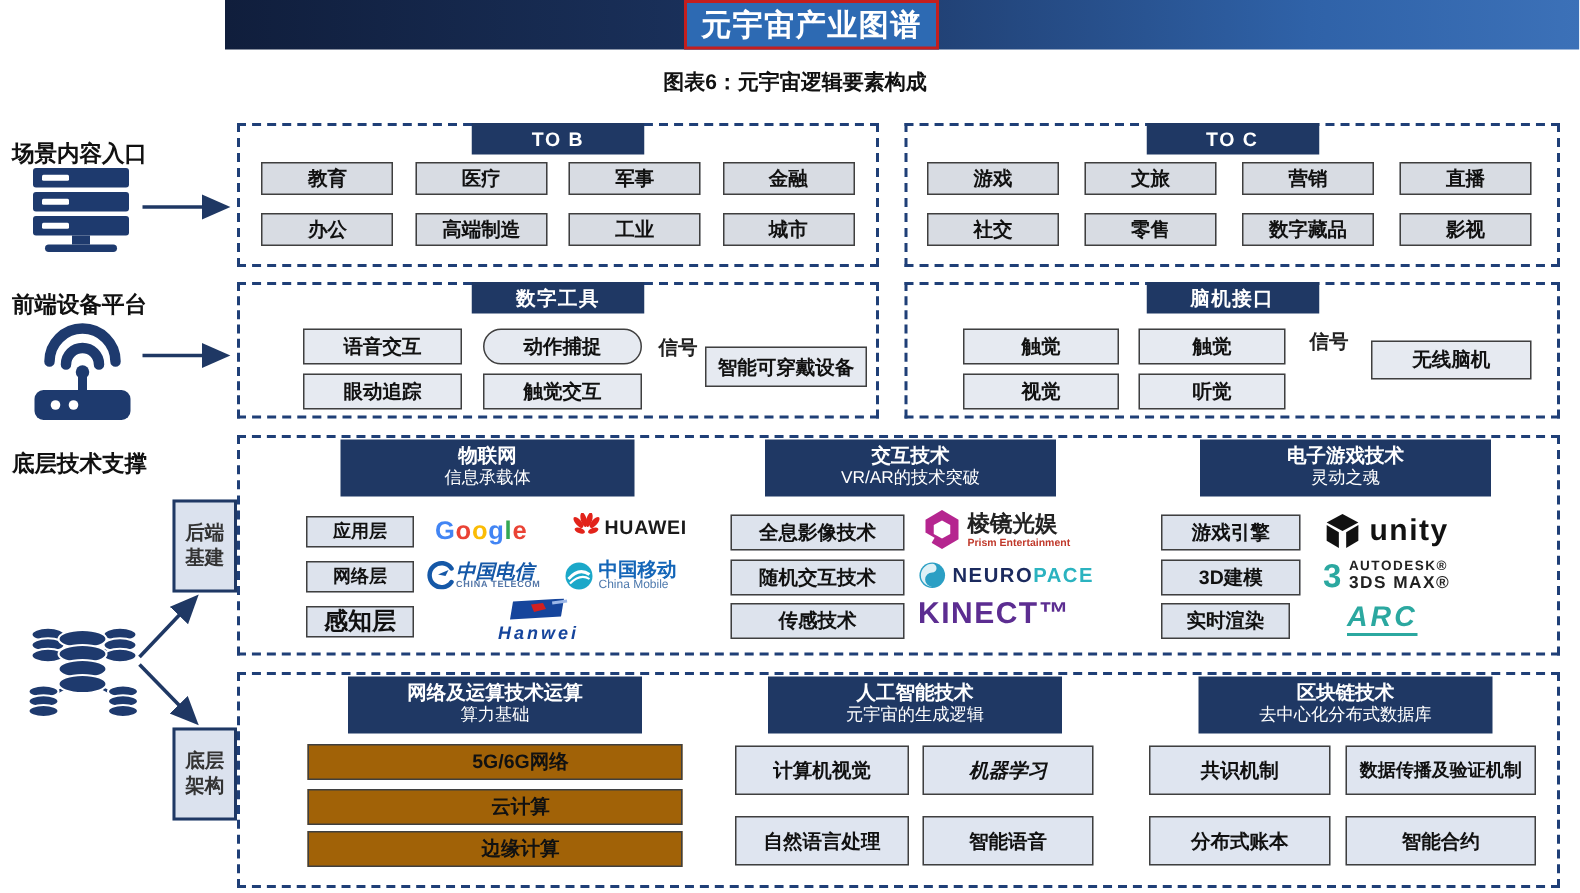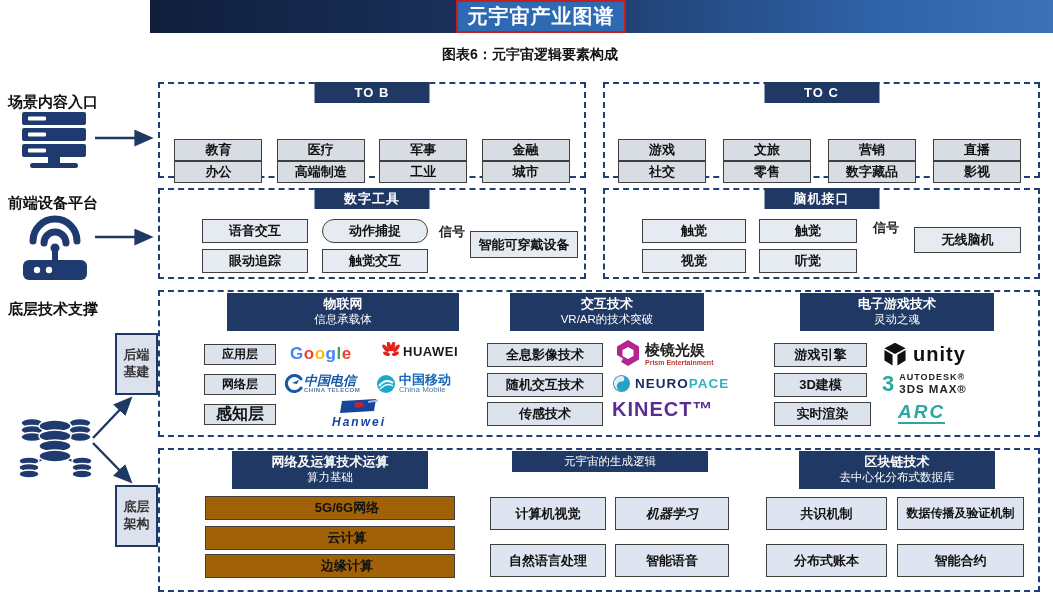--- a/index.html
+++ b/index.html
@@ -29,21 +29,21 @@
   .head2{position:absolute;background:#1f3864;color:#fff;text-align:center;padding:3px 0 4px 0;}
   .head2 .h2a{display:block;font-weight:bold;font-size:13px;line-height:1.25;}
   .head2 .h2b{display:block;font-size:11.5px;line-height:1.25;}
 
   .cell{position:absolute;background:#d8dce3;border:1.5px solid #3f3f3f;box-sizing:border-box;
         display:flex;align-items:center;justify-content:center;font-weight:bold;font-size:13px;color:#111;}
   .cell.light{background:#e6eaf1;}
   .cell.row3{background:#dde3ed;}
   .cell.wide{background:#a16207;padding-left:34px;}
   .cell.tall{background:#dfe5f0;}
-  .grid4{position:absolute;left:0;top:24px;width:100%;display:grid;justify-content:space-evenly;margin-top:31px;}
+  .grid4{position:absolute;left:0;top:24px;width:100%;display:grid;row-gap:12px;justify-content:space-evenly;}
   .grid4 .cell{position:relative;width:88px;height:22px;}
 
   .signal{position:absolute;font-size:13px;font-weight:bold;color:#222;}
 
   
   .logo{position:absolute;display:flex;align-items:center;white-space:nowrap;}
   .google{font-size:17px;font-weight:bold;letter-spacing:.5px;}
   .google span:nth-child(1){color:#4285F4;} .google span:nth-child(2){color:#EA4335;}
   .google span:nth-child(3){color:#FBBC05;} .google span:nth-child(4){color:#4285F4;}
   .google span:nth-child(5){color:#34A853;} .google span:nth-child(6){color:#EA4335;}
@@ -201,21 +201,21 @@
     <div class="cell light" style="left:37px;top:29px;width:104px;height:24px;">触觉</div>
     <div class="cell light" style="left:154px;top:29px;width:98px;height:24px;">触觉</div>
     <div class="cell light" style="left:37px;top:59px;width:104px;height:24px;">视觉</div>
     <div class="cell light" style="left:154px;top:59px;width:98px;height:24px;">听觉</div>
     <div class="signal" style="left:268px;top:29px;">信号</div>
     <div class="cell light" style="left:309px;top:37px;width:107px;height:26px;">无线脑机</div>
   </div>
 
   <div class="dbox" style="left:158px;top:290px;width:882px;height:147px;">
 
-    <div class="head2" style="left:67px;top:1px;width:232px;">
+    <div class="head2" style="left:67px;top:1px;width:196px;">
       <span class="h2a">物联网</span>
       <span class="h2b">信息承载体</span>
     </div>
     <div class="cell row3" style="left:44px;top:52px;width:72px;height:21px;font-size:12px;">应用层</div>
     <div class="cell row3" style="left:44px;top:82px;width:72px;height:21px;font-size:12px;">网络层</div>
     <div class="cell row3" style="left:44px;top:112px;width:72px;height:21px;font-size:16px;">感知层</div>
 
     <div class="logo google" style="left:130px;top:52px;">
       <span>G</span>
         <span>o</span>
@@ -289,21 +289,21 @@
         <span class="neuro-b">PACE</span>
     </div>
     <div class="logo kinect" style="left:452px;top:106px;">KINECT™</div>
 
     <div class="head2" style="left:640px;top:1px;width:194px;">
       <span class="h2a">电子游戏技术</span>
       <span class="h2b">灵动之魂</span>
     </div>
     <div class="cell row3" style="left:614px;top:51px;width:93px;height:24px;">游戏引擎</div>
     <div class="cell row3" style="left:614px;top:81px;width:93px;height:24px;">3D建模</div>
-    <div class="cell row3" style="left:614px;top:110px;width:97px;height:24px;">实时渲染</div>
+    <div class="cell row3" style="left:614px;top:110px;width:86px;height:24px;">实时渲染</div>
 
     <div class="logo" style="left:722px;top:49px;">
       <svg width="26" height="26" viewBox="0 0 32 32">
         <g fill="#111">
           <polygon points="16,2 29,9 16,16 3,9"></polygon>
           <polygon points="3,11 13,17 13,30 3,24"></polygon>
           <polygon points="29,11 19,17 19,30 29,24"></polygon>
         </g>
       </svg>
       <span class="unity-txt">unity</span>
@@ -324,20 +324,21 @@
 
     <div class="head2" style="left:72px;top:1px;width:196px;">
       <span class="h2a">网络及运算技术运算</span>
       <span class="h2b">算力基础</span>
     </div>
     <div class="cell wide" style="left:45px;top:46px;width:250px;height:24px;">5G/6G网络</div>
     <div class="cell wide" style="left:45px;top:76px;width:250px;height:24px;">云计算</div>
     <div class="cell wide" style="left:45px;top:104px;width:250px;height:24px;">边缘计算</div>
 
     <div class="head2" style="left:352px;top:1px;width:196px;">
+      <span class="h2a">人工智能技术</span>
       <span class="h2b">元宇宙的生成逻辑</span>
     </div>
     <div class="cell tall" style="left:330px;top:47px;width:116px;height:33px;">计算机视觉</div>
     <div class="cell tall" style="left:455px;top:47px;width:114px;height:33px;font-style:italic;">机器学习</div>
     <div class="cell tall" style="left:330px;top:94px;width:116px;height:33px;">自然语言处理</div>
     <div class="cell tall" style="left:455px;top:94px;width:114px;height:33px;">智能语音</div>
 
     <div class="head2" style="left:639px;top:1px;width:196px;">
       <span class="h2a">区块链技术</span>
       <span class="h2b">去中心化分布式数据库</span>

